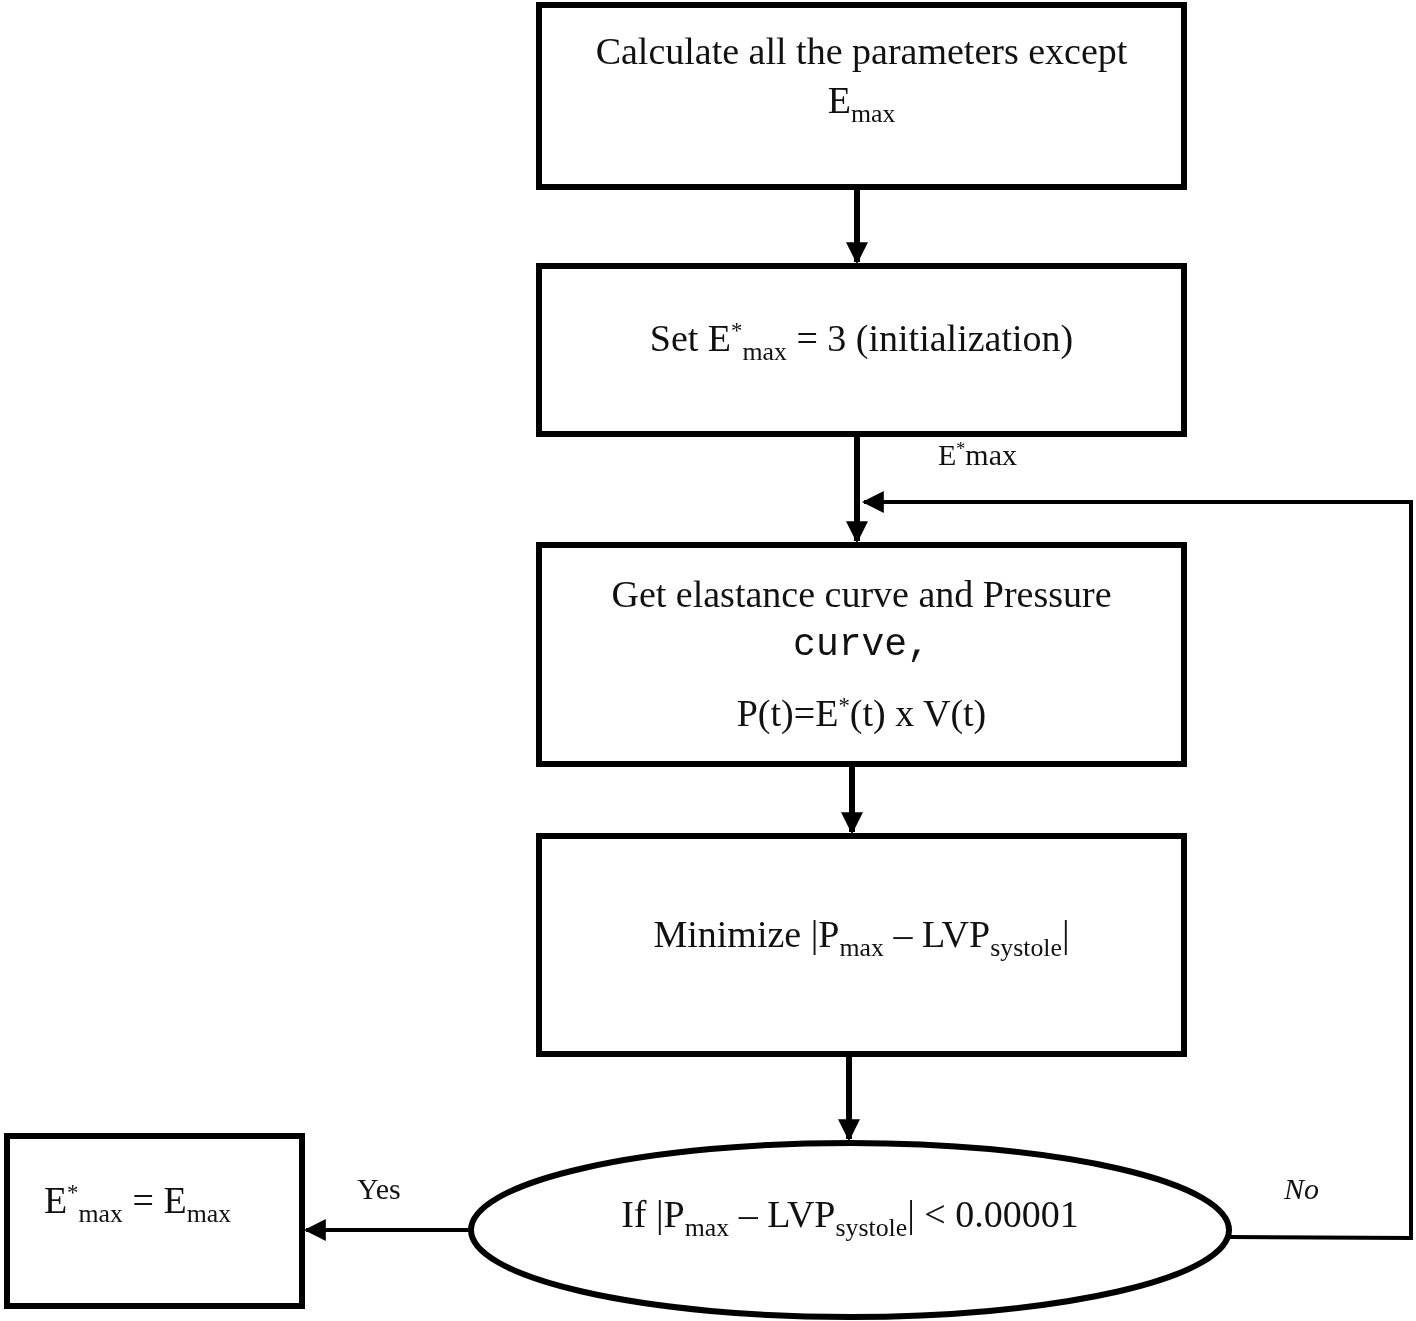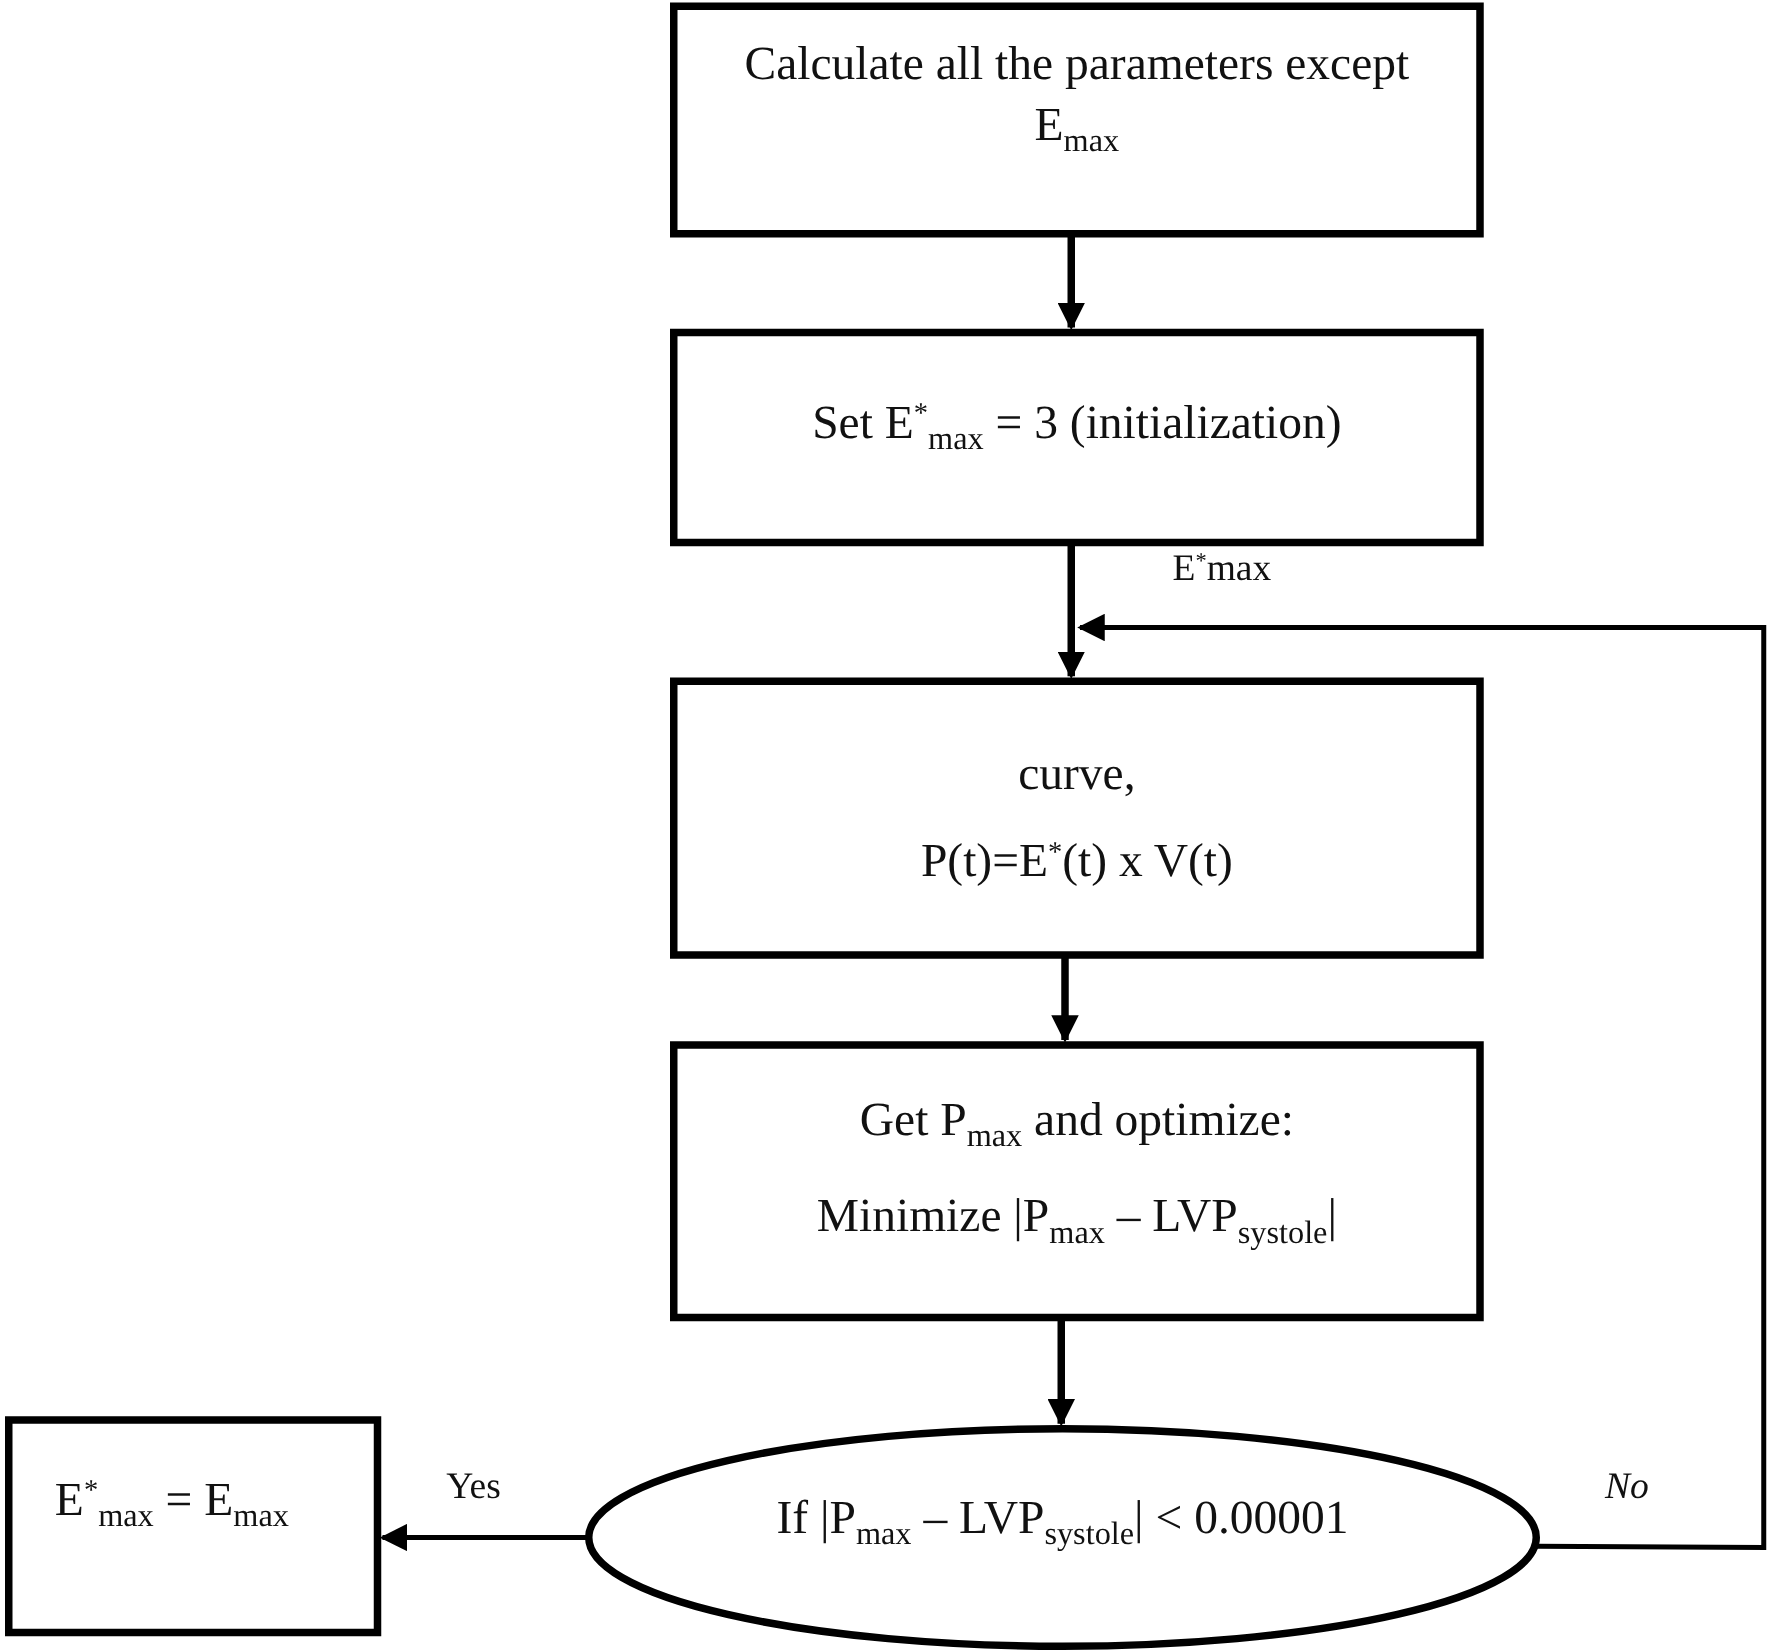--- a/index.html
+++ b/index.html
@@ -44,26 +44,26 @@
 <div class="node" style="left:542px; top:8px; width:639px; height:176px; padding-bottom:40px;">
   <span class="line">Calculate all the parameters except</span>
   <span class="line"><span>E</span><sub>max</sub></span>
 </div>
 
 <div class="node" style="left:542px; top:269px; width:639px; height:162px; padding-bottom:22px;">
   <span class="line"><span>Set E</span><sup>*</sup><sub>max</sub><span> = 3 (initialization)</span></span>
 </div>
 
 <div class="node" style="left:542px; top:548px; width:639px; height:213px;">
-  <span class="line" style="margin-bottom:20px;">curve,</span>
+  <span class="line">Get elastance curve and Pressure</span>
+  <span class="line" style="margin-bottom:20px;font-family:Liberation Mono, monospace;">curve,</span>
   <span class="line"><span>P(t)=E</span><sup>*</sup><span>(t) x V(t)</span></span>
 </div>
 
 <div class="node" style="left:542px; top:839px; width:639px; height:212px; padding-bottom:20px;">
-  <span class="line" style="margin-bottom:28px;"><span>Get P</span><sub>max</sub><span> and optimize:</span></span>
   <span class="line"><span>Minimize |P</span><sub>max</sub><span> – LVP</span><sub>systole</sub><span>|</span></span>
 </div>
 
 <div class="node" style="left:474px; top:1146px; width:752px; height:168px; padding-bottom:30px;">
   <span class="line"><span>If |P</span><sub>max</sub><span> – LVP</span><sub>systole</sub><span>| &lt; 0.00001</span></span>
 </div>
 
 <div class="node" style="left:10px; top:1139px; width:255px; height:164px; padding-bottom:40px;">
   <span class="line"><span>E</span><sup>*</sup><sub>max</sub><span> = E</span><sub>max</sub></span>
 </div>

